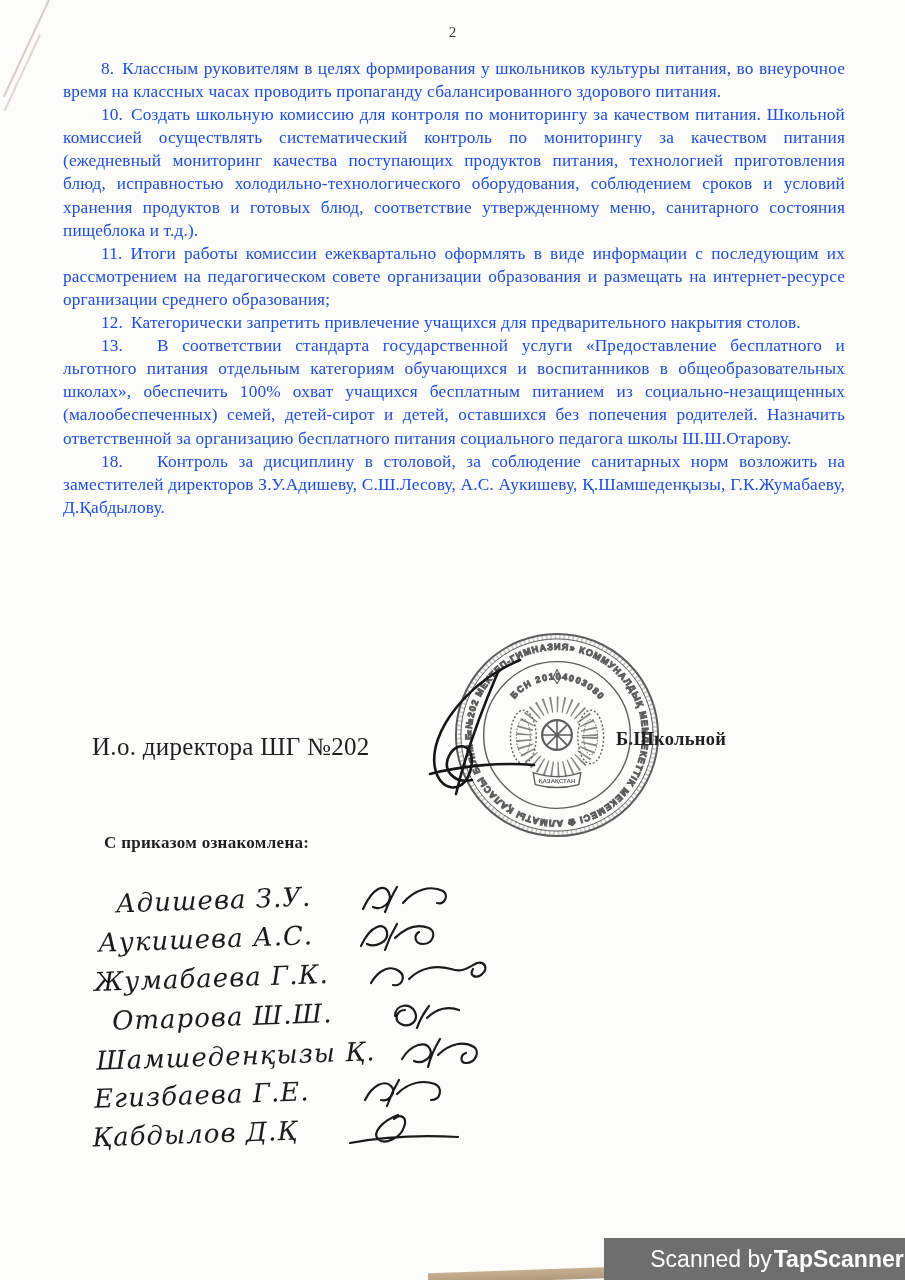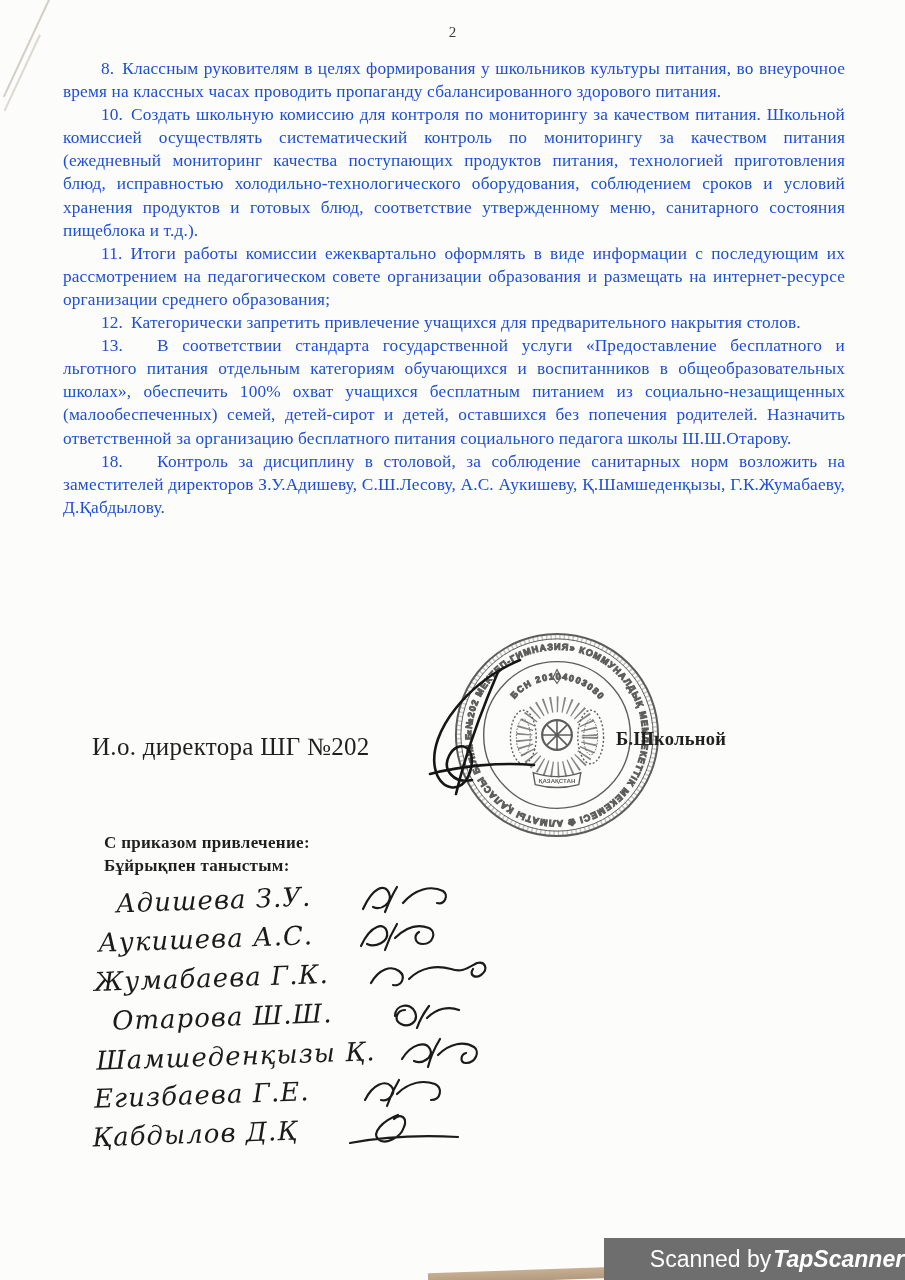--- a/index.html
+++ b/index.html
@@ -59,21 +59,21 @@
   .hw-sig{flex:none;}
   .hw-sig path{stroke:#1b1b1b;fill:none;stroke-width:2.2;stroke-linecap:round;}
   .oversig path{stroke:#161616;fill:none;stroke-width:2.6;stroke-linecap:round;}
   
   .scan-banner{
     position:absolute;left:604px;top:1238px;width:346px;height:42px;
     display:flex;align-items:center;justify-content:center;
     font-family:"Liberation Sans",sans-serif;font-size:23px;color:#ffffff;
     z-index:6;
   }
-  .scan-banner b{margin-left:2px;font-style:italic;}
+  .scan-banner b{margin-left:2px;}
 </style>
 </head>
 <body>
 
 <div class="page">
 
   <div class="crease c1"></div>
   <div class="crease c2"></div>
 
   <div class="page-number">2</div>
@@ -121,22 +121,21 @@
   <svg class="oversig" width="170" height="165" viewBox="0 0 170 165">
     <path d="M118 12 C 66 34 26 84 33 120 C 37 142 60 148 68 124 C 76 98 56 90 47 108 C 40 122 52 136 70 132"></path>
     <path d="M96 24 C 78 66 62 112 54 146"></path>
     <path d="M28 126 C 58 118 98 114 132 117"></path>
   </svg>
 
   <div class="sig-title">И.о. директора ШГ №202</div>
   <div class="sig-name">Б.Школьной</div>
 
   <div class="ack">
-    <div>С приказом привлечение:</div>
-    <div>Бұйрықпен таныстым:</div>
+    <div>С приказом ознакомлена:</div>
   </div>
 
   <div class="hw-list">
     <div class="hw-row" style="margin-left:26px">
       <span class="hw-name">Адишева З.У.</span>
       <svg class="hw-sig" width="120" height="36" viewBox="0 0 120 36" style="margin-left:46px">
           <path d="M6 30 C 16 8 28 4 32 14 C 36 24 24 32 16 28 M40 8 C 34 18 30 28 28 33 M46 24 C 58 10 74 6 86 12 C 92 16 88 26 80 24"></path>
         </svg>
     </div>
     <div class="hw-row" style="margin-left:8px">

